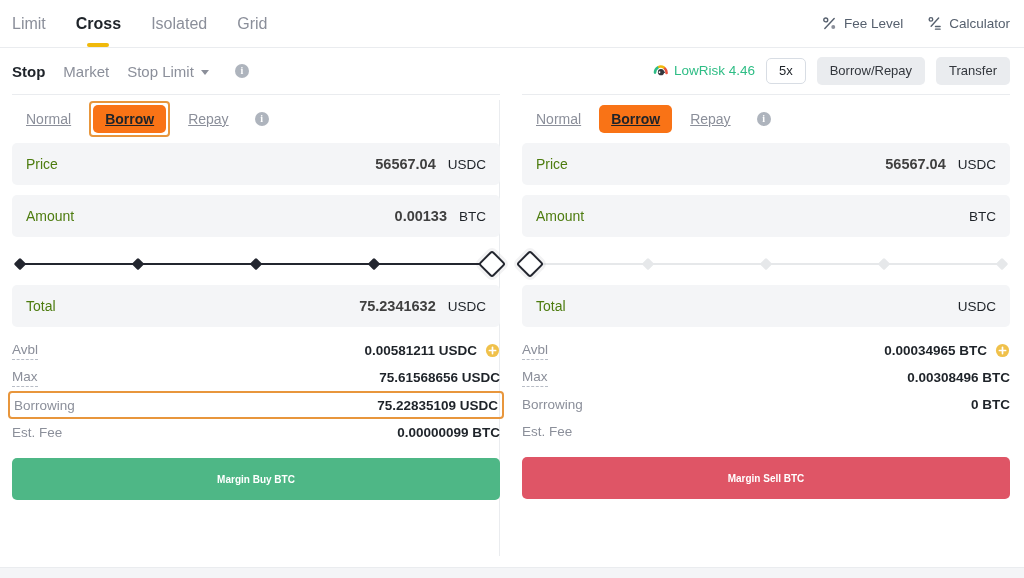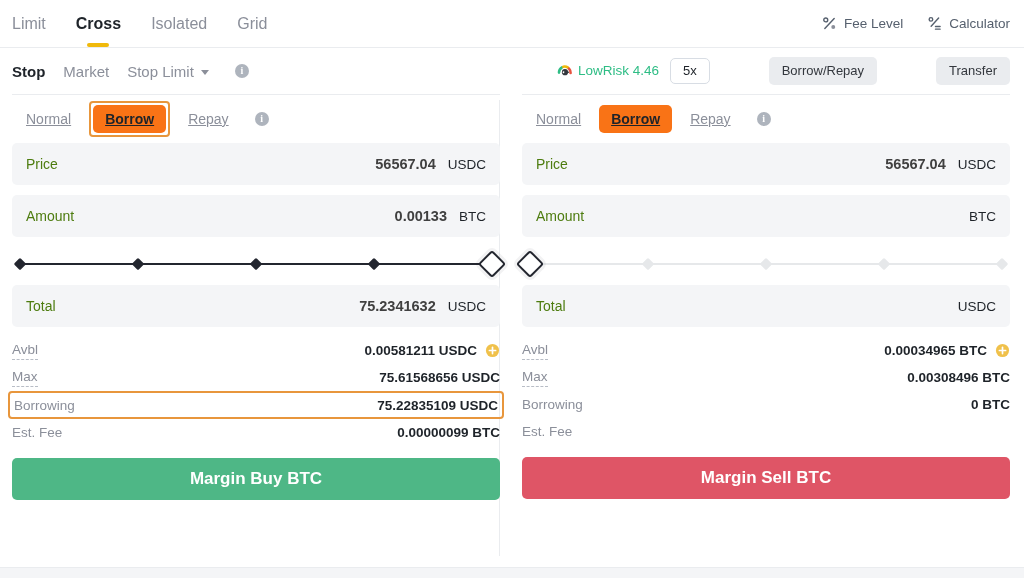--- a/index.html
+++ b/index.html
@@ -159,21 +159,20 @@
   .pill-btn {
     background: #eaecef;
     border: none;
     border-radius: 5px;
     font-size: 13px;
     color: #33373d;
     padding: 7px 13px;
     cursor: pointer;
     line-height: 1.1;
     white-space: nowrap;
-    margin-left: 48px;
   }
 
   
   .panels {
     display: flex;
     height: 475px;
     position: relative;
   }
   .panel {
     width: 512px;
@@ -342,21 +341,21 @@
     display: block;
   }
 
   
   .submit {
     border: none;
     border-radius: 5px;
     height: 42px;
     width: 100%;
     color: #ffffff;
-    font-size: 17px;
+    font-size: 10px;
     font-weight: bold;
     cursor: pointer;
     margin-top: 12px;
     font-family: "Liberation Sans", sans-serif;
   }
   .submit.buy  { background: #4eb786; }
   .submit.sell { background: #df5566; }
 
   .footer-strip {
     position: absolute;

